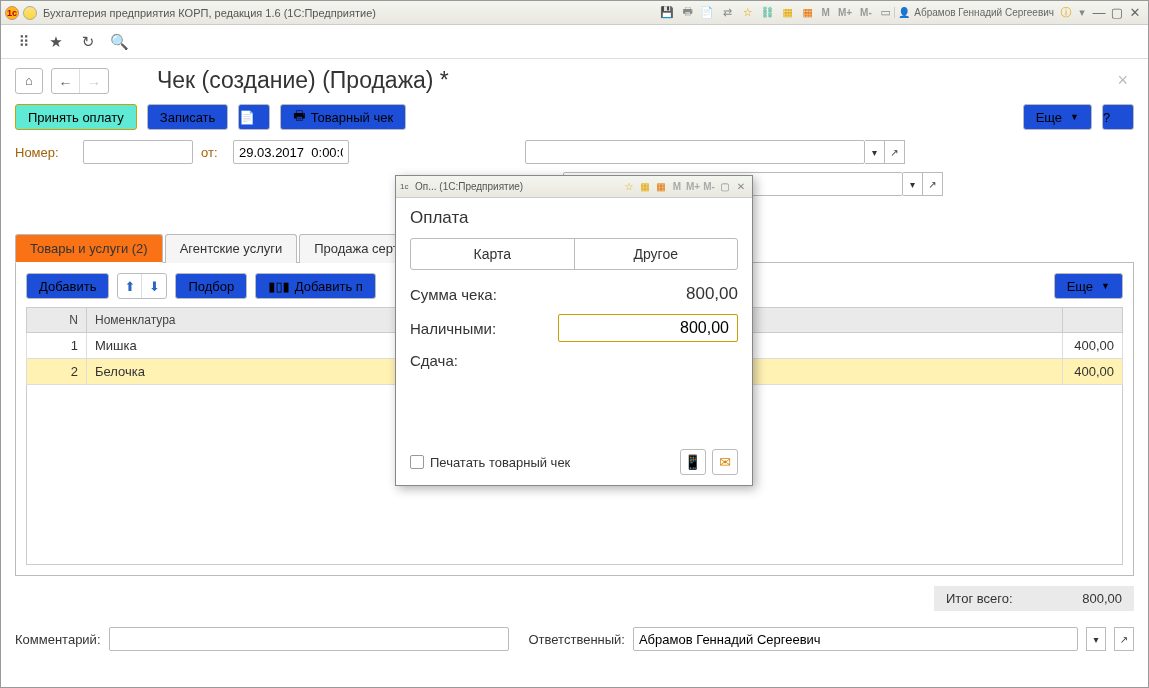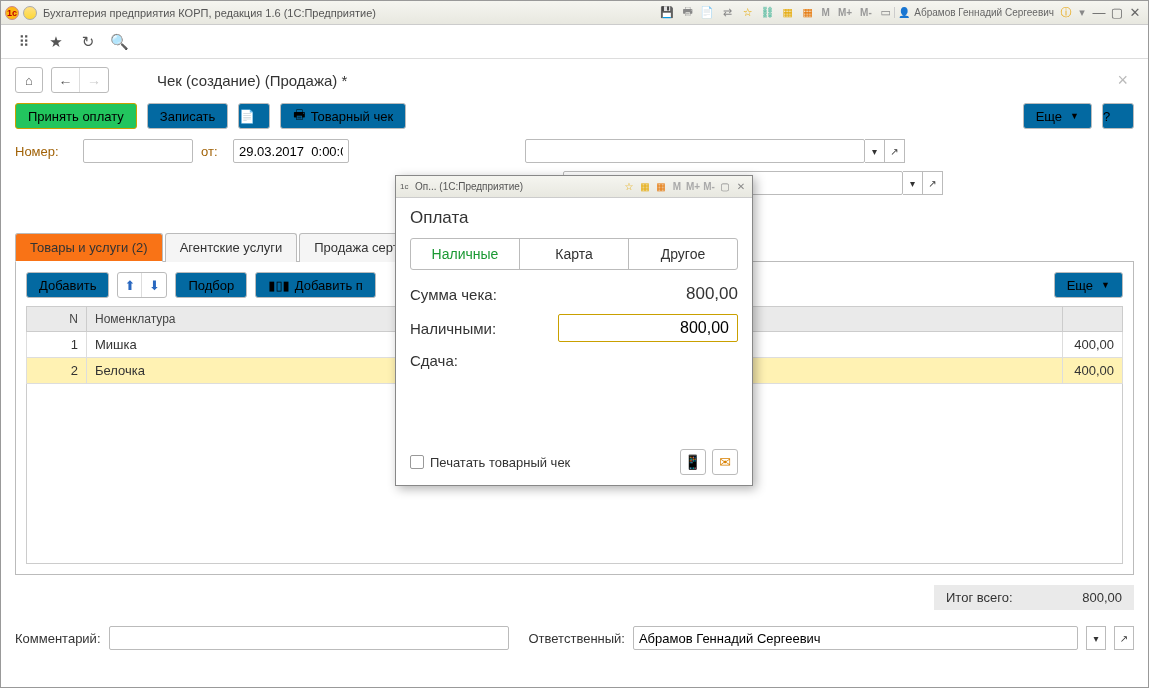--- a/index.html
+++ b/index.html
@@ -21,26 +21,26 @@
 .toolbar-top .tb-ico { width:18px; height:18px; display:flex; align-items:center; justify-content:center; color:#555; cursor:pointer; font-size:15px;}
 
 .content { padding: 8px 14px; }
 
 .nav-row { display:flex; align-items:center; gap:8px; margin-bottom:10px;}
 .sq-btn { width:28px; height:26px; border:1px solid #bbb; border-radius:3px; background:#fff; display:flex; align-items:center; justify-content:center; cursor:pointer; font-size:13px; color:#555;}
 .nav-arrows { display:flex; border:1px solid #bbb; border-radius:3px; overflow:hidden;}
 .nav-arrows .na { width:28px; height:24px; display:flex; align-items:center; justify-content:center; cursor:pointer; font-size:14px; color:#555;}
 .nav-arrows .na:first-child { border-right:1px solid #ddd;}
 .nav-arrows .na.disabled { color:#ccc;}
-.page-title { font-size:15px; color:#333; margin-left:40px; flex:1;}
+.page-title { font-size:23px; color:#333; margin-left:40px; flex:1;}
 .close-x { font-size:18px; color:#bbb; cursor:pointer; padding:0 6px;}
 
 .action-row { display:flex; align-items:center; gap:10px; margin-bottom:10px;}
-.btn { height:26px; padding:0 12px; border:1px solid #bbb; border-radius:3px; background:#0369a1; cursor:pointer; font-size:13px; display:flex; align-items:center; gap:5px;}
-.btn.primary { background:#22c55e; border-color:#cca000; font-weight:normal;}
+.btn { height:26px; padding:0 12px; border:1px solid #bbb; border-radius:3px; background:#1d4ed8; cursor:pointer; font-size:13px; display:flex; align-items:center; gap:5px;}
+.btn.primary { background:#5eead4; border-color:#cca000; font-weight:normal;}
 .btn .caret { font-size:9px; margin-left:3px;}
 .spacer { flex:1;}
 
 .form-row { display:flex; align-items:center; gap:8px; margin-bottom:8px; font-size:13px;}
 .form-row label { min-width:60px; color:#a16207;}
 .inp { height:24px; border:1px solid #bbb; border-radius:2px; padding:0 5px; font-size:13px;}
 .inp.date { width:116px;text-align:right;}
 .sel-box { display:flex; align-items:center; flex:1; max-width:380px;}
 .sel-box .inp { flex:1;}
 .sel-btn { width:20px; height:24px; border:1px solid #bbb; border-left:none; display:flex; align-items:center; justify-content:center; cursor:pointer; font-size:10px;}
@@ -265,21 +265,20 @@
         <span class="mi" style="font-weight:bold;color:#aaa;">M</span>
         <span class="mi" style="font-weight:bold;color:#aaa;">M+</span>
         <span class="mi" style="font-weight:bold;color:#aaa;">M-</span>
         <span class="mi">▢</span>
         <span class="mi">✕</span>
       </div>
     </div>
     <div class="m-body">
       <div class="m-heading">Оплата</div>
       <div class="pay-tabs">
-        <div class="pay-tab active">Наличные</div>
         <div class="pay-tab">Карта</div>
         <div class="pay-tab">Другое</div>
       </div>
       <div class="pay-row">
         <span>Сумма чека:</span>
         <span style="font-size:17px;">800,00</span>
       </div>
       <div class="pay-row">
         <span>Наличными:</span>
         <input class="pay-inp" value="800,00" style="">

